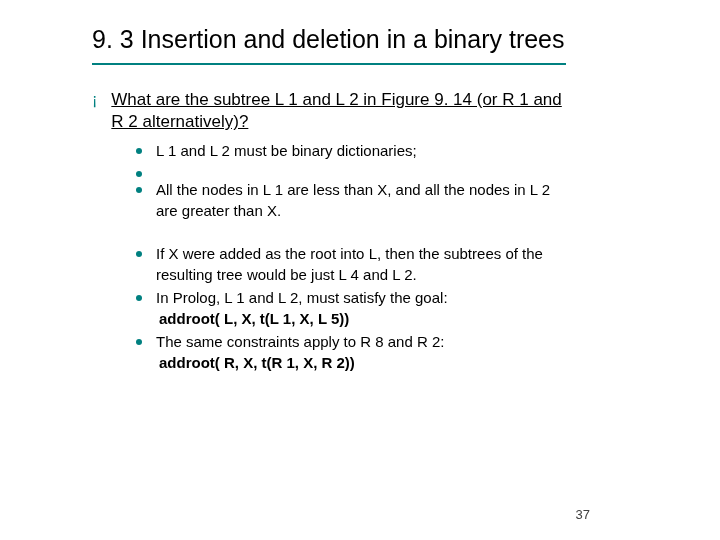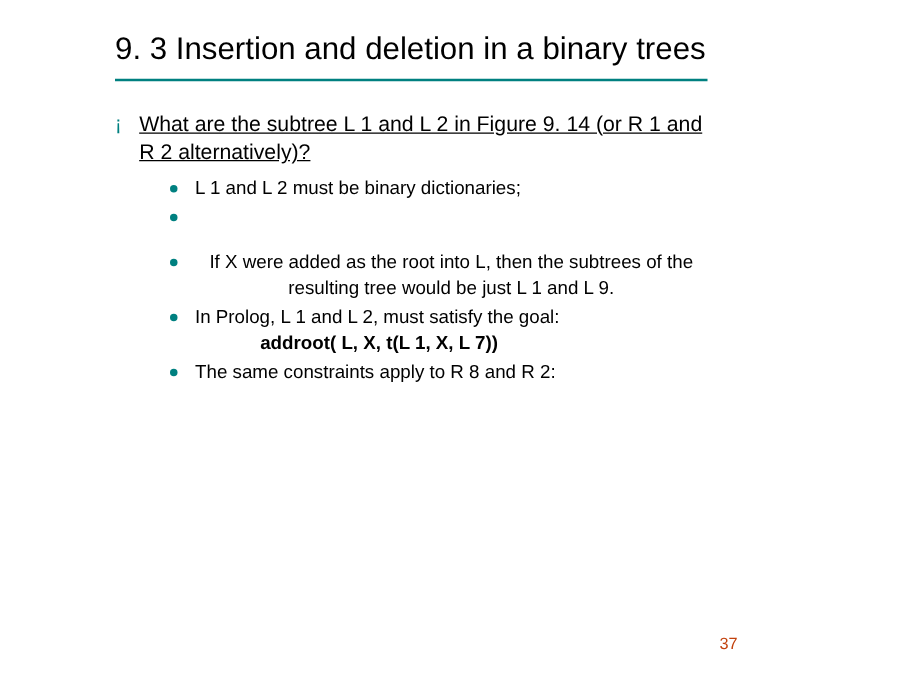--- a/index.html
+++ b/index.html
@@ -2,27 +2,27 @@
 <html><head>
 <meta charset="utf-8">
 <style>
   * { margin: 0; padding: 0; box-sizing: border-box; }
   html, body { width: 720px; height: 540px; background: #fff; font-family: Verdana, Arial, sans-serif; color: #000; }
   .slide { width: 624px; height: 540px; position: relative; padding: 24px 58px 0 92px; }
   .title { font-size: 25px; font-weight: 400; line-height: 1.22; color: #000; border-bottom: 2px solid #008080; padding-bottom: 8px; margin-bottom: 24px; }
   .lvl1 { display: flex; align-items: flex-start; margin-bottom: 6px; }
   .lvl1 .b1 { color: #008080; font-size: 16px; margin-right: 14px; flex-shrink: 0; line-height: 1.35; }
   .lvl1 .t1 { font-size: 17px; line-height: 1.35; text-decoration: underline; }
-  .sublist { margin-left: 44px; margin-top: 4px; text-align: center; }
+  .sublist { margin-left: 44px; margin-top: 4px; }
   .lvl2 { display: flex; align-items: flex-start; margin-bottom: 2px; }
   .lvl2 .b2 { width: 6px; height: 6px; border-radius: 50%; background: #008080; margin-top: 8px; margin-right: 14px; flex-shrink: 0; }
   .lvl2 .t2 { font-size: 15px; line-height: 1.4; }
   .gap { height: 16px; }
   .code { font-weight: bold; margin-left: 3px; }
-  .pagenum { position: absolute; bottom: 18px; right: 34px; font-size: 13px; color: #c2410c; }
+  .pagenum { position: absolute; bottom: 18px; right: 34px; font-size: 13px; color: #404040; }
 </style>
 </head>
 <body>
 
 <div class="slide">
 
   <h1 class="title">9. 3 Insertion and deletion in a binary trees</h1>
 
   <div class="lvl1">
     <span class="b1">¡</span>
@@ -30,38 +30,43 @@
   </div>
 
   <div class="sublist">
     <div class="lvl2">
       <span class="b2"></span>
       <span class="t2">L 1 and L 2 must be binary dictionaries;</span>
     </div>
     <div class="lvl2">
       <span class="b2"></span>
     </div>
+    <div class="lvl2">
+      <span class="b2"></span>
+      <span class="t2">All the nodes in L 1 are less than X, and all the nodes in L 2 are greater than X.</span>
+    </div>
   </div>
 
   <div class="gap"></div>
 
   <div class="sublist">
     <div class="lvl2">
       <span class="b2"></span>
-      <span class="t2">If X were added as the root into L, then the subtrees of the resulting tree would be just L 1 and L 9.</span>
+      <span class="t2">If X were added as the root into L, then the subtrees of the resulting tree would be just L 4 and L 2.</span>
     </div>
     <div class="lvl2">
       <span class="b2"></span>
       <span class="t2">
         <span>In Prolog, L 1 and L 2, must satisfy the goal:</span><br>
-        <span class="code">addroot( L, X, t(L 1, X, L 7))</span>
+        <span class="code">addroot( L, X, t(L 1, X, L 5))</span>
       </span>
     </div>
     <div class="lvl2">
       <span class="b2"></span>
       <span class="t2">
         <span>The same constraints apply to R 8 and R 2:</span><br>
+        <span class="code">addroot( R, X, t(R 1, X, R 2))</span>
       </span>
     </div>
   </div>
 
   <div class="pagenum">37</div>
 </div>
 
 </body></html>

